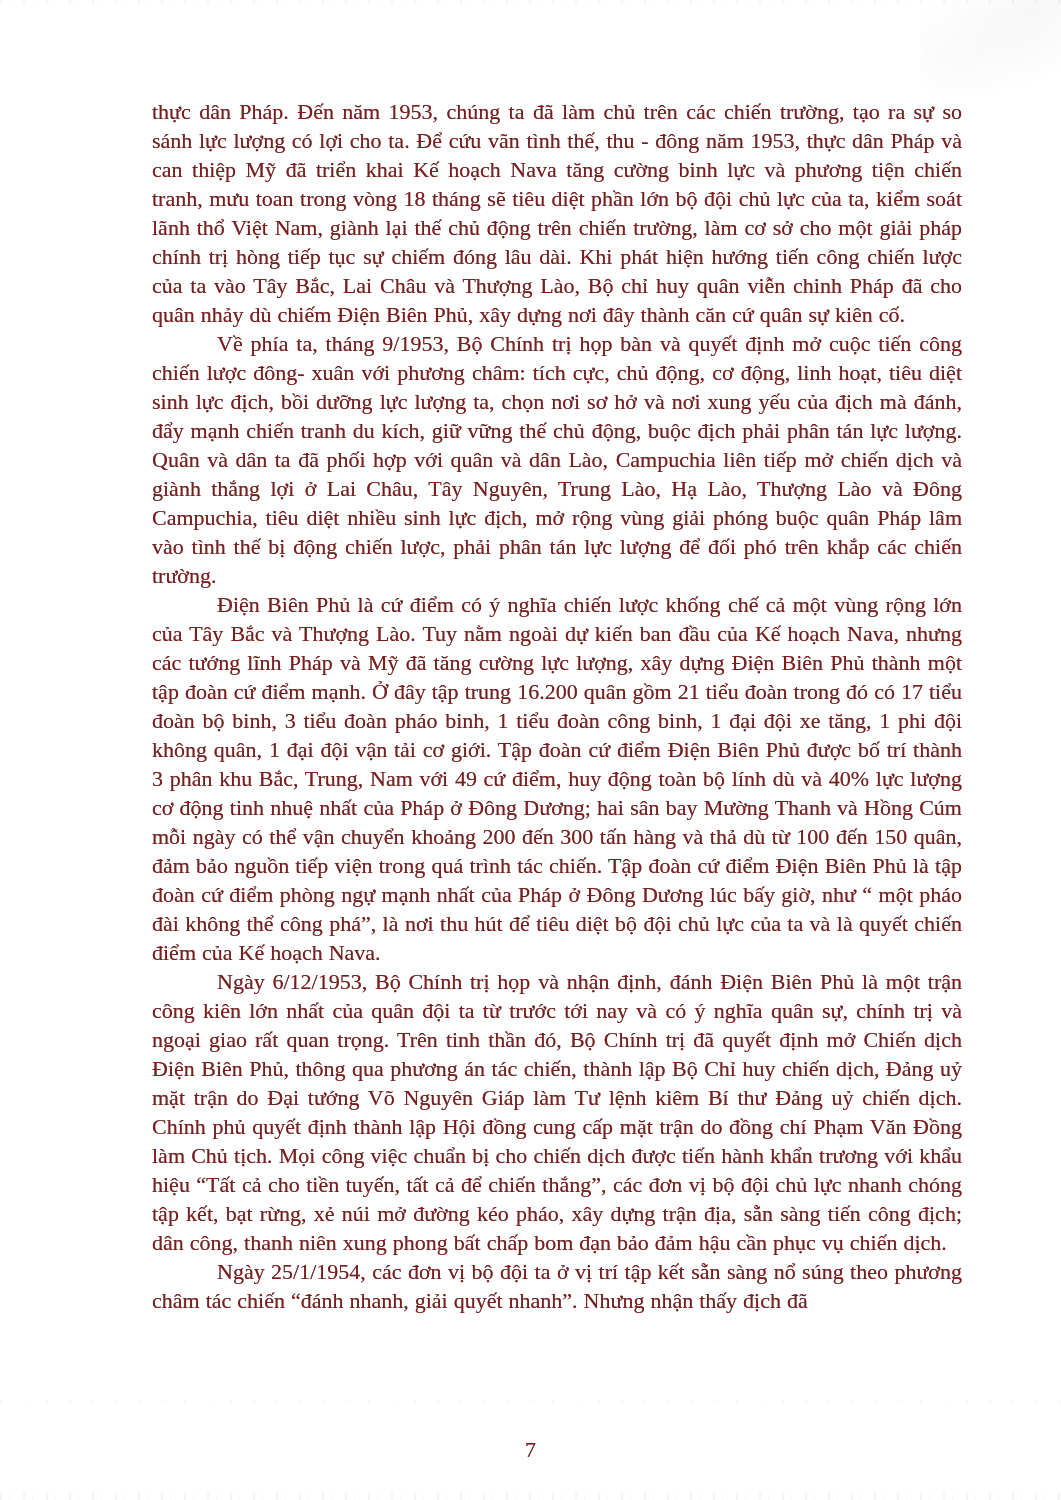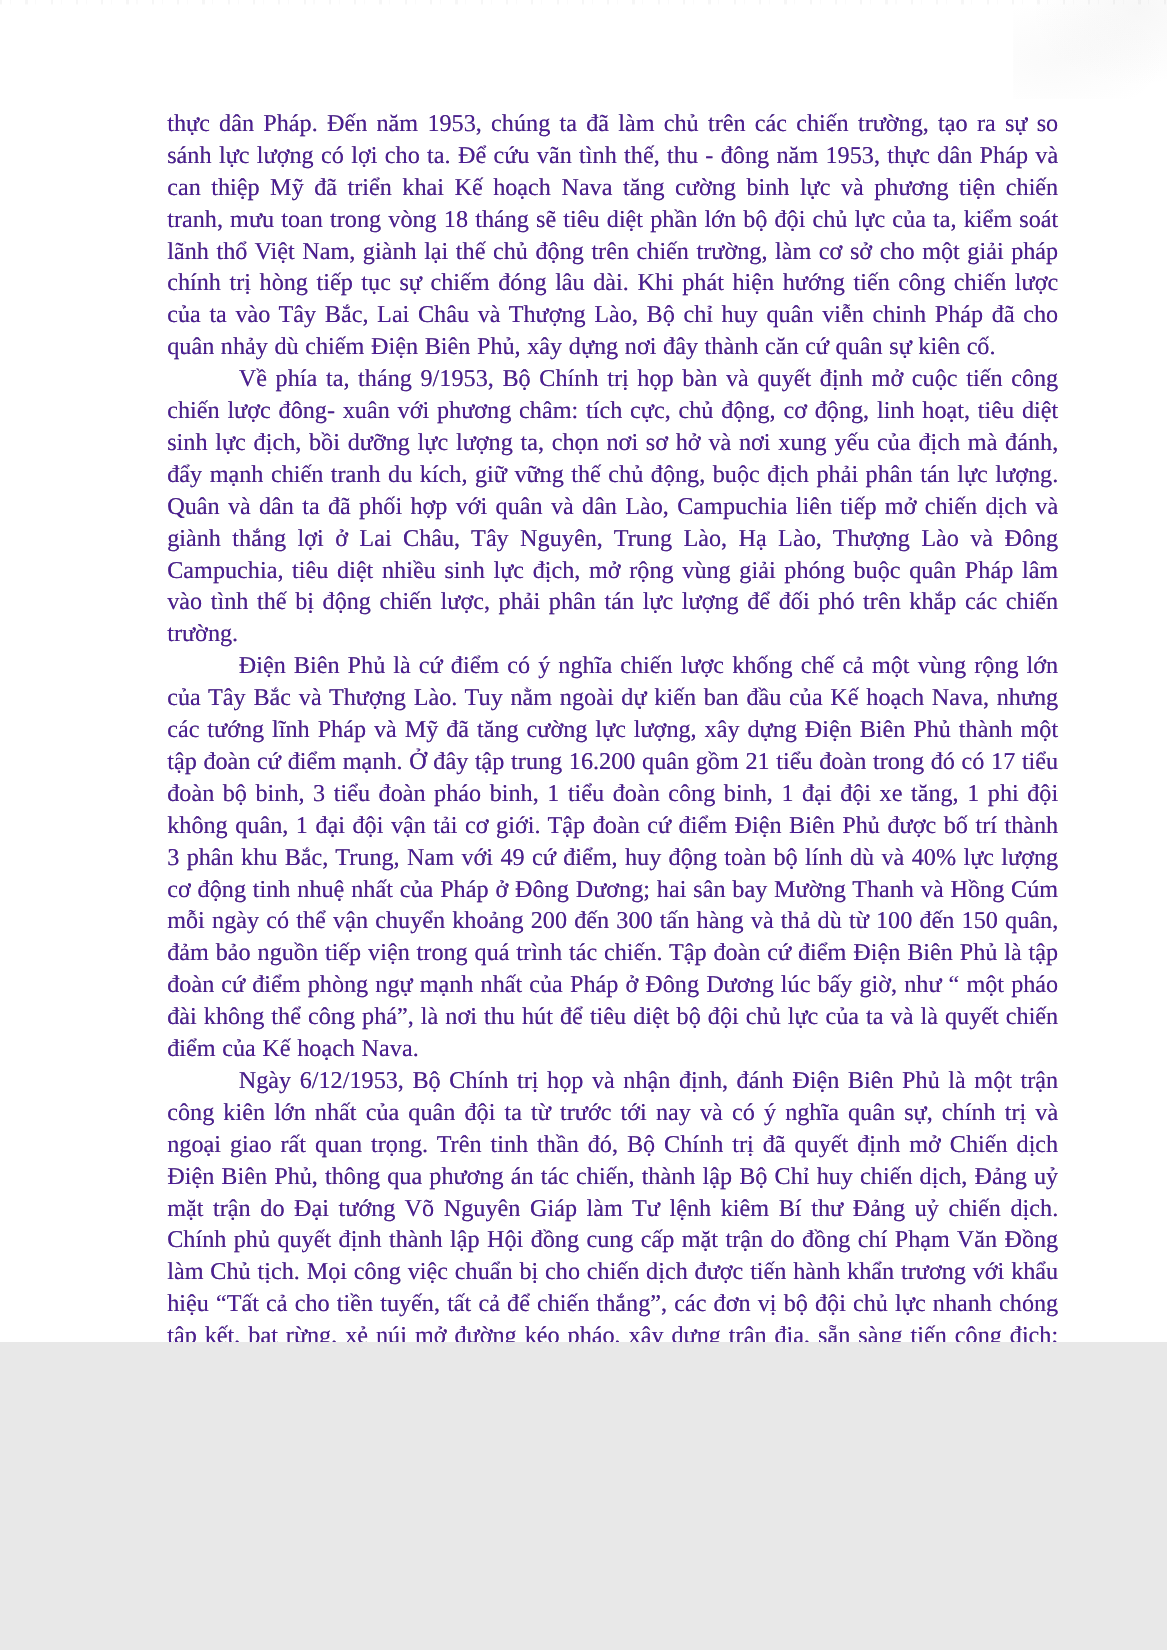--- a/index.html
+++ b/index.html
@@ -3,25 +3,25 @@
 <meta charset="utf-8">
 <style>
   html, body {
     margin: 0;
     padding: 0;
     background: #e8e8e8;
   }
   .page {
     position: relative;
     width: 1061px;
-    height: 1220px;
+    height: 1500px;
     background: #ffffff;
     overflow: hidden;
     font-family: "Liberation Serif", "DejaVu Serif", serif;
-    color: #4c1d95;
+    color: #7f1d1d;
   }
   
   .scan-noise {
     position: absolute;
     left: 0;
     width: 100%;
     pointer-events: none;
     background: repeating-linear-gradient(
       90deg,
       rgba(90,90,90,0.10) 0 2px,
@@ -78,19 +78,20 @@
 
 <div class="page">
   <div class="scan-noise top"></div>
   <div class="corner-smudge"></div>
 
   <div class="text-block">
     <p class="continued">thực dân Pháp. Đến năm 1953, chúng ta đã làm chủ trên các chiến trường, tạo ra sự so sánh lực lượng có lợi cho ta. Để cứu vãn tình thế, thu - đông năm 1953, thực dân Pháp và can thiệp Mỹ đã triển khai Kế hoạch Nava tăng cường binh lực và phương tiện chiến tranh, mưu toan trong vòng 18 tháng sẽ tiêu diệt phần lớn bộ đội chủ lực của ta, kiểm soát lãnh thổ Việt Nam, giành lại thế chủ động trên chiến trường, làm cơ sở cho một giải pháp chính trị hòng tiếp tục sự chiếm đóng lâu dài. Khi phát hiện hướng tiến công chiến lược của ta vào Tây Bắc, Lai Châu và Thượng Lào, Bộ chỉ huy quân viễn chinh Pháp đã cho quân nhảy dù chiếm Điện Biên Phủ, xây dựng nơi đây thành căn cứ quân sự kiên cố.</p>
     <p>Về phía ta, tháng 9/1953, Bộ Chính trị họp bàn và quyết định mở cuộc tiến công chiến lược đông- xuân với phương châm: tích cực, chủ động, cơ động, linh hoạt, tiêu diệt sinh lực địch, bồi dưỡng lực lượng ta, chọn nơi sơ hở và nơi xung yếu của địch mà đánh, đẩy mạnh chiến tranh du kích, giữ vững thế chủ động, buộc địch phải phân tán lực lượng. Quân và dân ta đã phối hợp với quân và dân Lào, Campuchia liên tiếp mở chiến dịch và giành thắng lợi ở Lai Châu, Tây Nguyên, Trung Lào, Hạ Lào, Thượng Lào và Đông Campuchia, tiêu diệt nhiều sinh lực địch, mở rộng vùng giải phóng buộc quân Pháp lâm vào tình thế bị động chiến lược, phải phân tán lực lượng để đối phó trên khắp các chiến trường.</p>
     <p>Điện Biên Phủ là cứ điểm có ý nghĩa chiến lược khống chế cả một vùng rộng lớn của Tây Bắc và Thượng Lào. Tuy nằm ngoài dự kiến ban đầu của Kế hoạch Nava, nhưng các tướng lĩnh Pháp và Mỹ đã tăng cường lực lượng, xây dựng Điện Biên Phủ thành một tập đoàn cứ điểm mạnh. Ở đây tập trung 16.200 quân gồm 21 tiểu đoàn trong đó có 17 tiểu đoàn bộ binh, 3 tiểu đoàn pháo binh, 1 tiểu đoàn công binh, 1 đại đội xe tăng, 1 phi đội không quân, 1 đại đội vận tải cơ giới. Tập đoàn cứ điểm Điện Biên Phủ được bố trí thành 3 phân khu Bắc, Trung, Nam với 49 cứ điểm, huy động toàn bộ lính dù và 40% lực lượng cơ động tinh nhuệ nhất của Pháp ở Đông Dương; hai sân bay Mường Thanh và Hồng Cúm mỗi ngày có thể vận chuyển khoảng 200 đến 300 tấn hàng và thả dù từ 100 đến 150 quân, đảm bảo nguồn tiếp viện trong quá trình tác chiến. Tập đoàn cứ điểm Điện Biên Phủ là tập đoàn cứ điểm phòng ngự mạnh nhất của Pháp ở Đông Dương lúc bấy giờ, như “ một pháo đài không thể công phá”, là nơi thu hút để tiêu diệt bộ đội chủ lực của ta và là quyết chiến điểm của Kế hoạch Nava.</p>
     <p>Ngày 6/12/1953, Bộ Chính trị họp và nhận định, đánh Điện Biên Phủ là một trận công kiên lớn nhất của quân đội ta từ trước tới nay và có ý nghĩa quân sự, chính trị và ngoại giao rất quan trọng. Trên tinh thần đó, Bộ Chính trị đã quyết định mở Chiến dịch Điện Biên Phủ, thông qua phương án tác chiến, thành lập Bộ Chỉ huy chiến dịch, Đảng uỷ mặt trận do Đại tướng Võ Nguyên Giáp làm Tư lệnh kiêm Bí thư Đảng uỷ chiến dịch. Chính phủ quyết định thành lập Hội đồng cung cấp mặt trận do đồng chí Phạm Văn Đồng làm Chủ tịch. Mọi công việc chuẩn bị cho chiến dịch được tiến hành khẩn trương với khẩu hiệu “Tất cả cho tiền tuyến, tất cả để chiến thắng”, các đơn vị bộ đội chủ lực nhanh chóng tập kết, bạt rừng, xẻ núi mở đường kéo pháo, xây dựng trận địa, sẵn sàng tiến công địch; dân công, thanh niên xung phong bất chấp bom đạn bảo đảm hậu cần phục vụ chiến dịch.</p>
+    <p>Ngày 25/1/1954, các đơn vị bộ đội ta ở vị trí tập kết sẵn sàng nổ súng theo phương châm tác chiến “đánh nhanh, giải quyết nhanh”. Nhưng nhận thấy địch đã</p>
   </div>
 
   <div class="page-number">7</div>
 
   <div class="scan-noise mid"></div>
   <div class="scan-noise bottom"></div>
 </div>
 
 </body></html>

